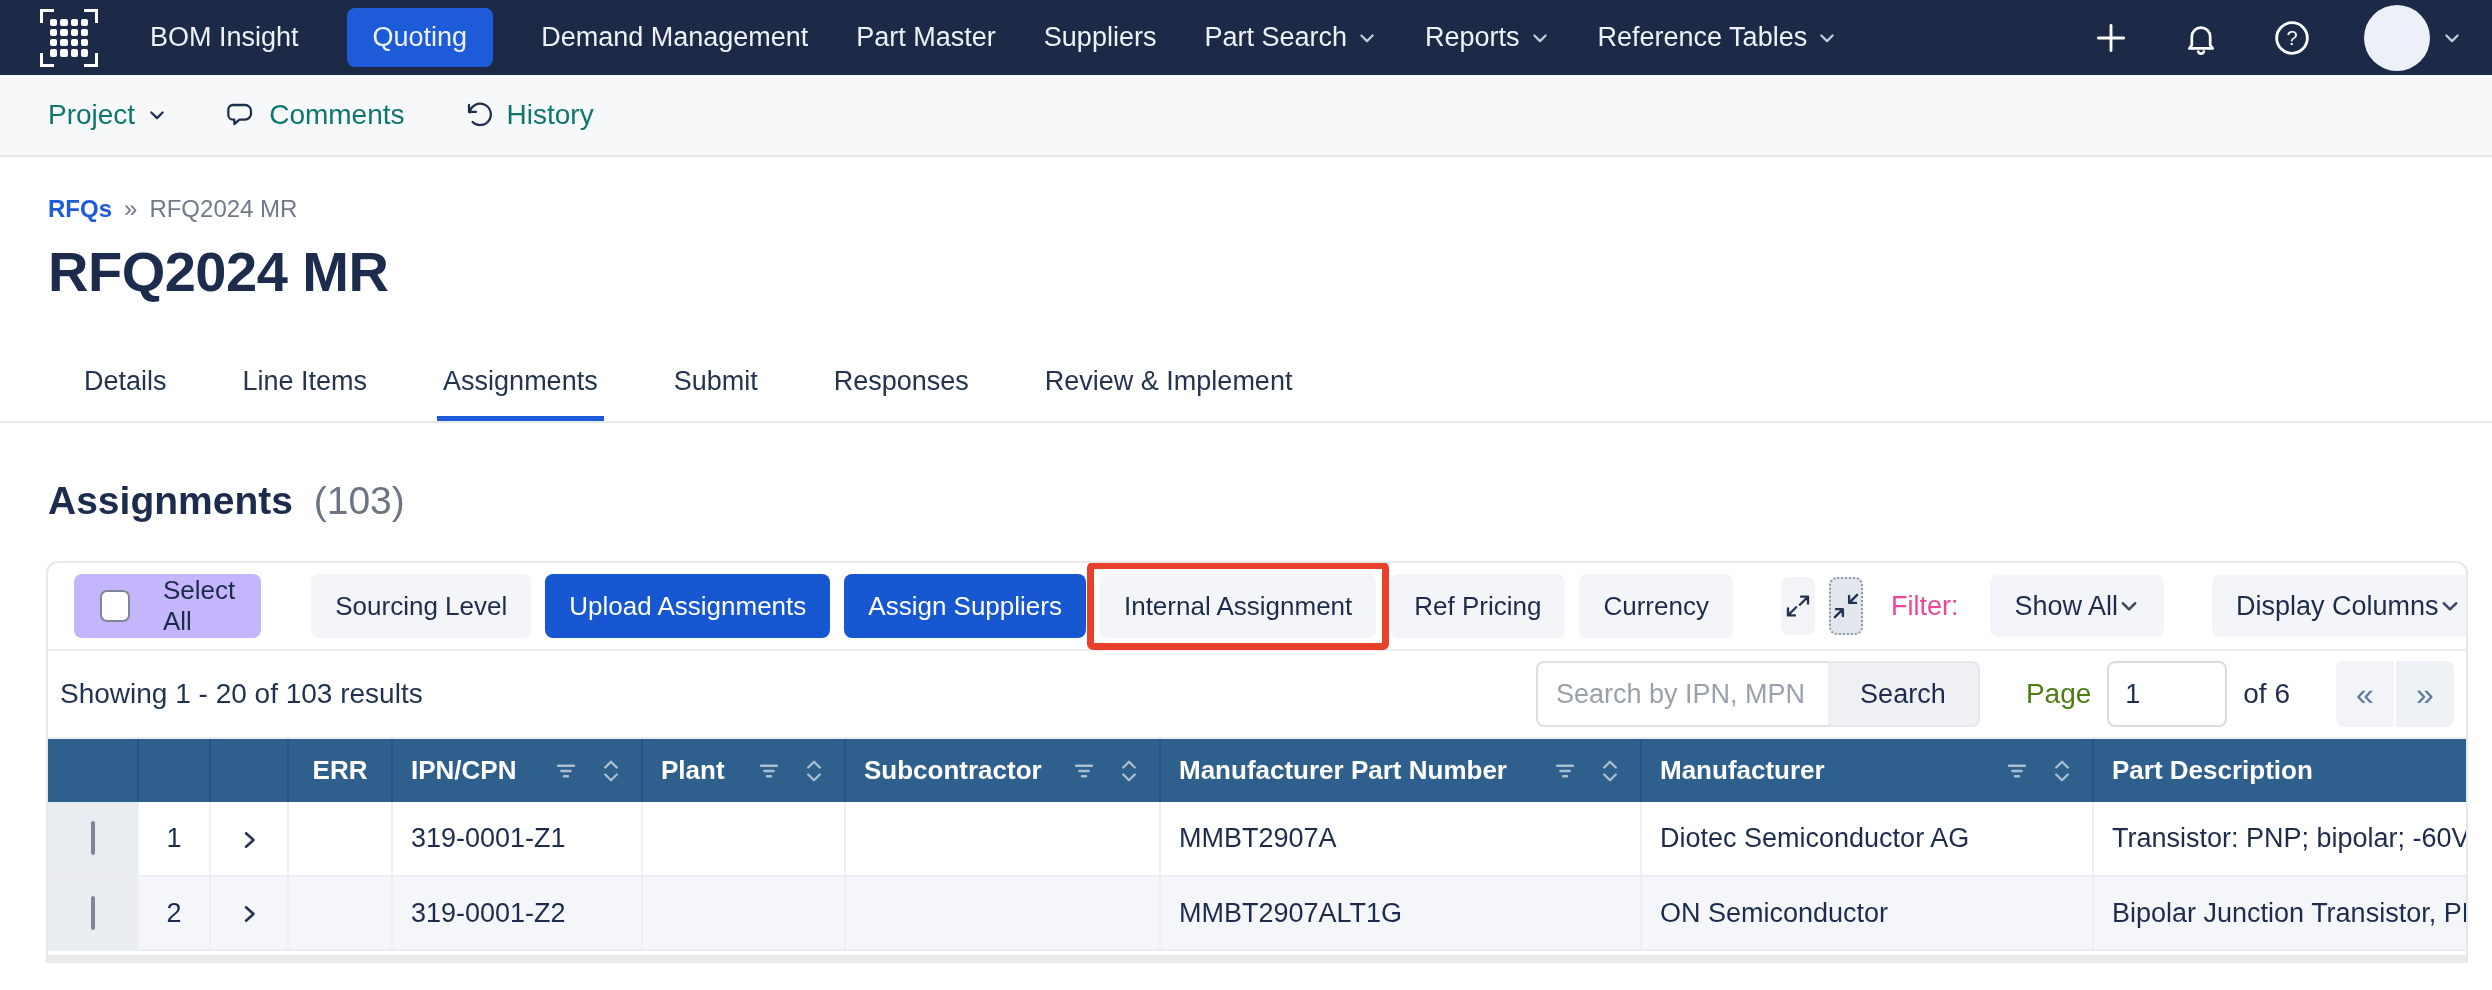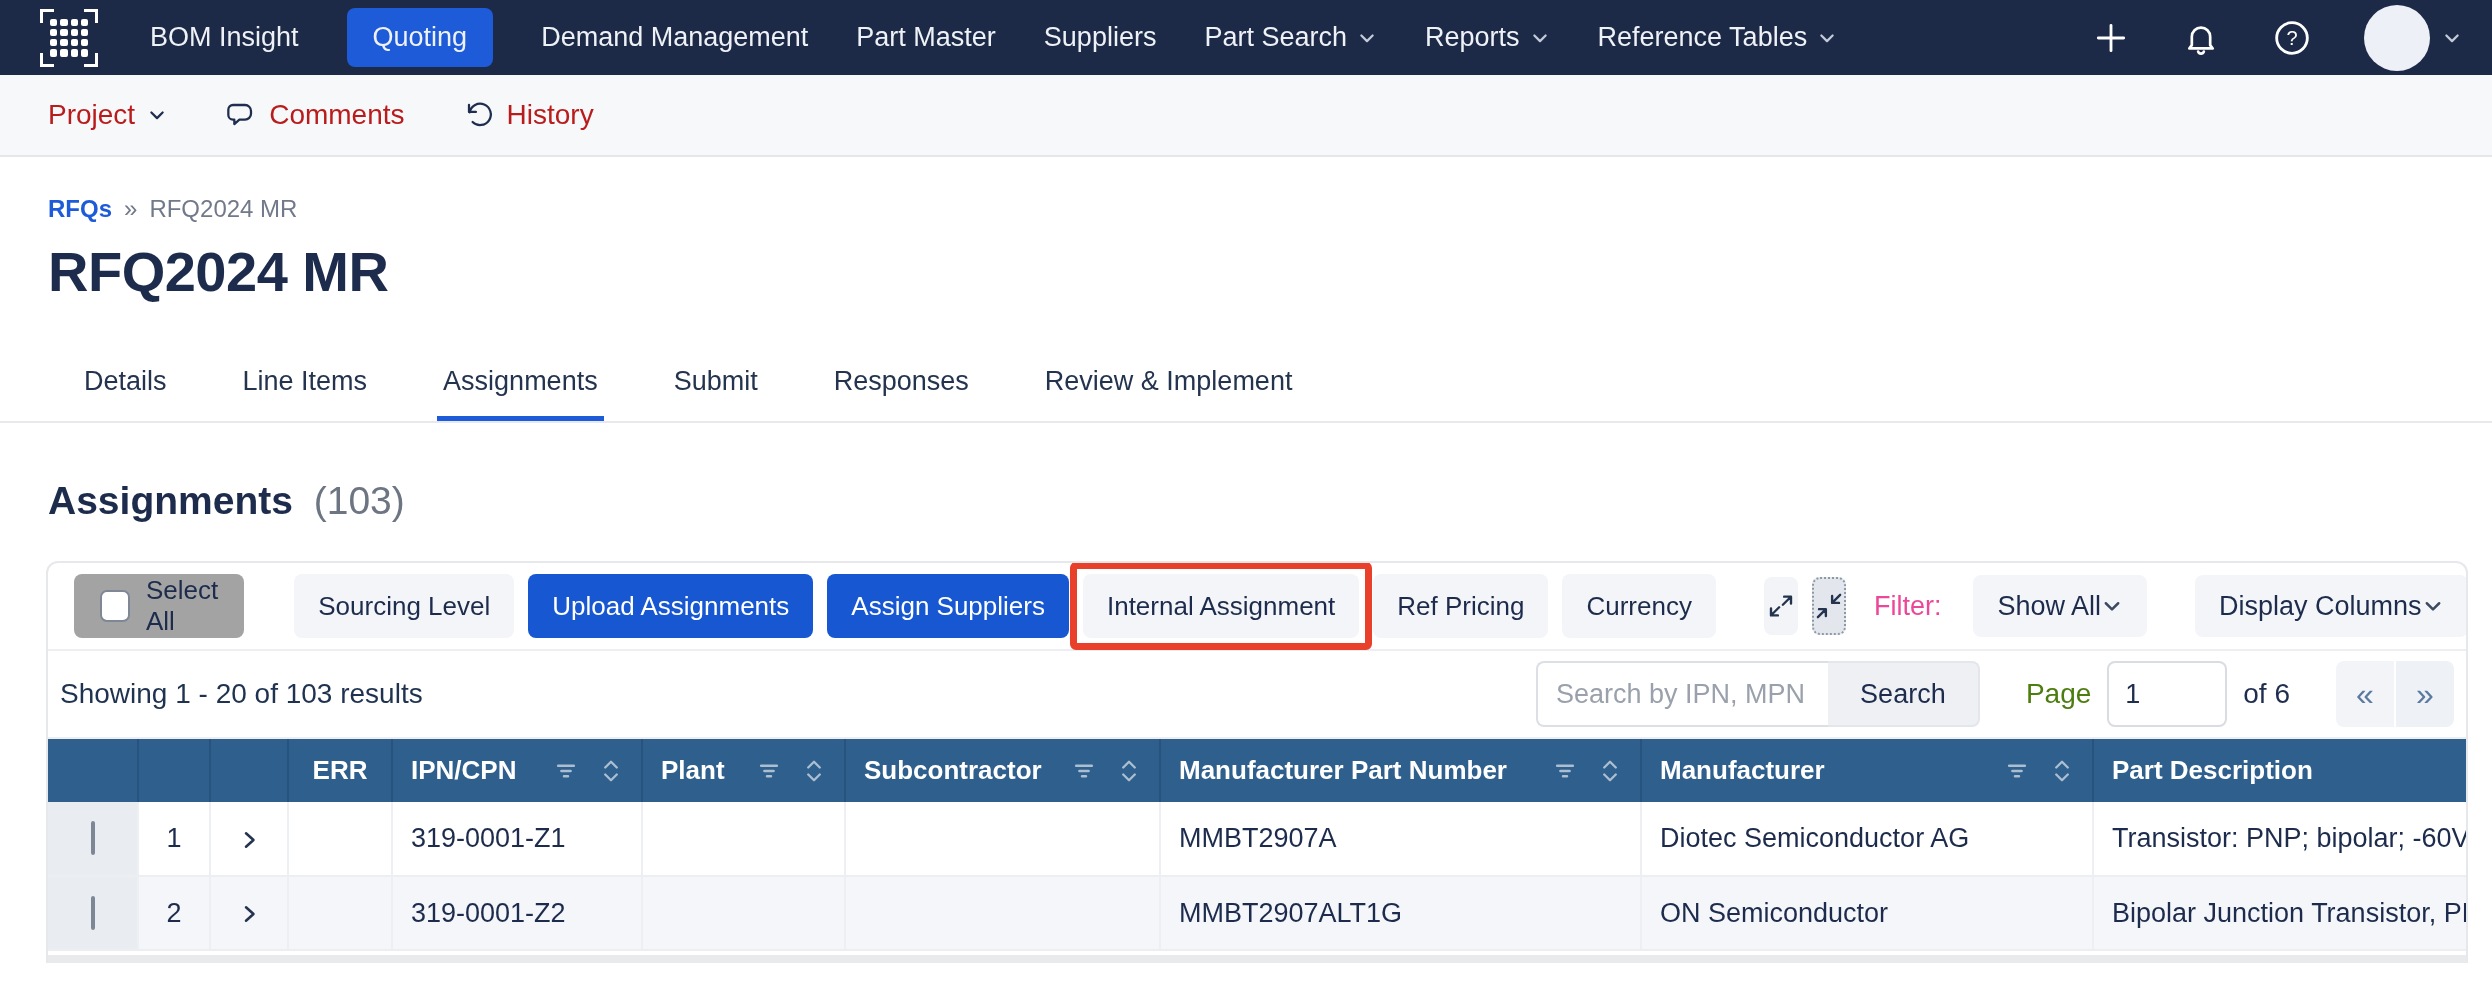--- a/index.html
+++ b/index.html
@@ -22,21 +22,21 @@
   .nav-item.active { background:#1d5bd8; border-radius:8px; padding:14px 26px; }
   .nav-item .chev { color:#c3cad8; display:flex; }
   .nav-right { margin-left:auto; display:flex; align-items:center; gap:52px; }
   .icon-btn { display:flex; align-items:center; justify-content:center; cursor:pointer; color:#fff; }
   .avatar-wrap { display:flex; align-items:center; gap:12px; }
   .avatar { width:66px; height:66px; border-radius:50%; background:#eef0f8; }
 
   
   .secondary { height:82px; background:#f7f8f9; border-bottom:2px solid #e4e6e9;
     display:flex; align-items:center; gap:58px; padding-left:48px; }
-  .sec-item { display:flex; align-items:center; gap:12px; font-size:28px; color:#b91c1c; cursor:pointer; }
+  .sec-item { display:flex; align-items:center; gap:12px; font-size:28px; color:#0f766e; cursor:pointer; }
   .sec-item svg { flex:none; }
 
   
   .breadcrumb { margin:38px 0 0 48px; font-size:24px; display:flex; gap:12px; align-items:center; }
   .breadcrumb .link { color:#1d5bd8; font-weight:700; cursor:pointer; }
   .breadcrumb .sep, .breadcrumb .current { color:#71798a; }
   .page-title { margin:16px 0 0 48px; font-size:56px; font-weight:700; color:#1d2c4c; letter-spacing:-0.5px; }
 
   
   .tabs { margin-top:62px; padding-left:78px; border-bottom:2px solid #e7e9ec; display:flex; gap:64px; }
@@ -51,21 +51,21 @@
   
   .panel { margin:38px 24px 0 46px; border:2px solid #e6e8ec; border-bottom:none;
     border-radius:12px 12px 0 0; overflow:hidden; }
 
   
   .toolbar { height:88px; display:flex; align-items:center; padding:0 26px; gap:14px; border-bottom:2px solid #eceef1; }
   .btn { height:64px; border:none; border-radius:8px; font-size:26px; font-family:inherit;
     padding:0 24px; cursor:pointer; white-space:nowrap; }
   .btn.default { background:#f4f5f8; color:#1d2c4c; }
   .btn.primary { background:#1757d2; color:#fff; }
-  .select-all { display:flex; align-items:center; gap:16px; background:#a3a3a3; border-radius:8px;
+  .select-all { display:flex; align-items:center; gap:33px; background:#c4b5fd; border-radius:8px;
     height:64px; padding:0 26px; margin-right:36px; cursor:pointer; }
   .select-all .label { font-size:26px; color:#1d2c4c; }
   .checkbox { width:30px; height:32px; background:#fff; border:2.5px solid #7e8795; border-radius:7px; flex:none; cursor:pointer; }
   .annotation-box { position:relative; display:inline-flex; }
   .annotation-box::after { content:""; position:absolute; inset:-12px -13px; border:7px solid #e8402a;
     border-radius:6px; pointer-events:none; }
   .icon-sq { width:58px; height:58px; border-radius:8px; background:#f2f4f7; display:flex;
     align-items:center; justify-content:center; color:#24334e; cursor:pointer; border:2px solid transparent; }
   .icon-sq.selected { background:#e3e7ed; border:2px dotted #8e99a8; }
   .vdivider { width:2px; height:46px; background:#e5e7ea; margin:0 10px; }

